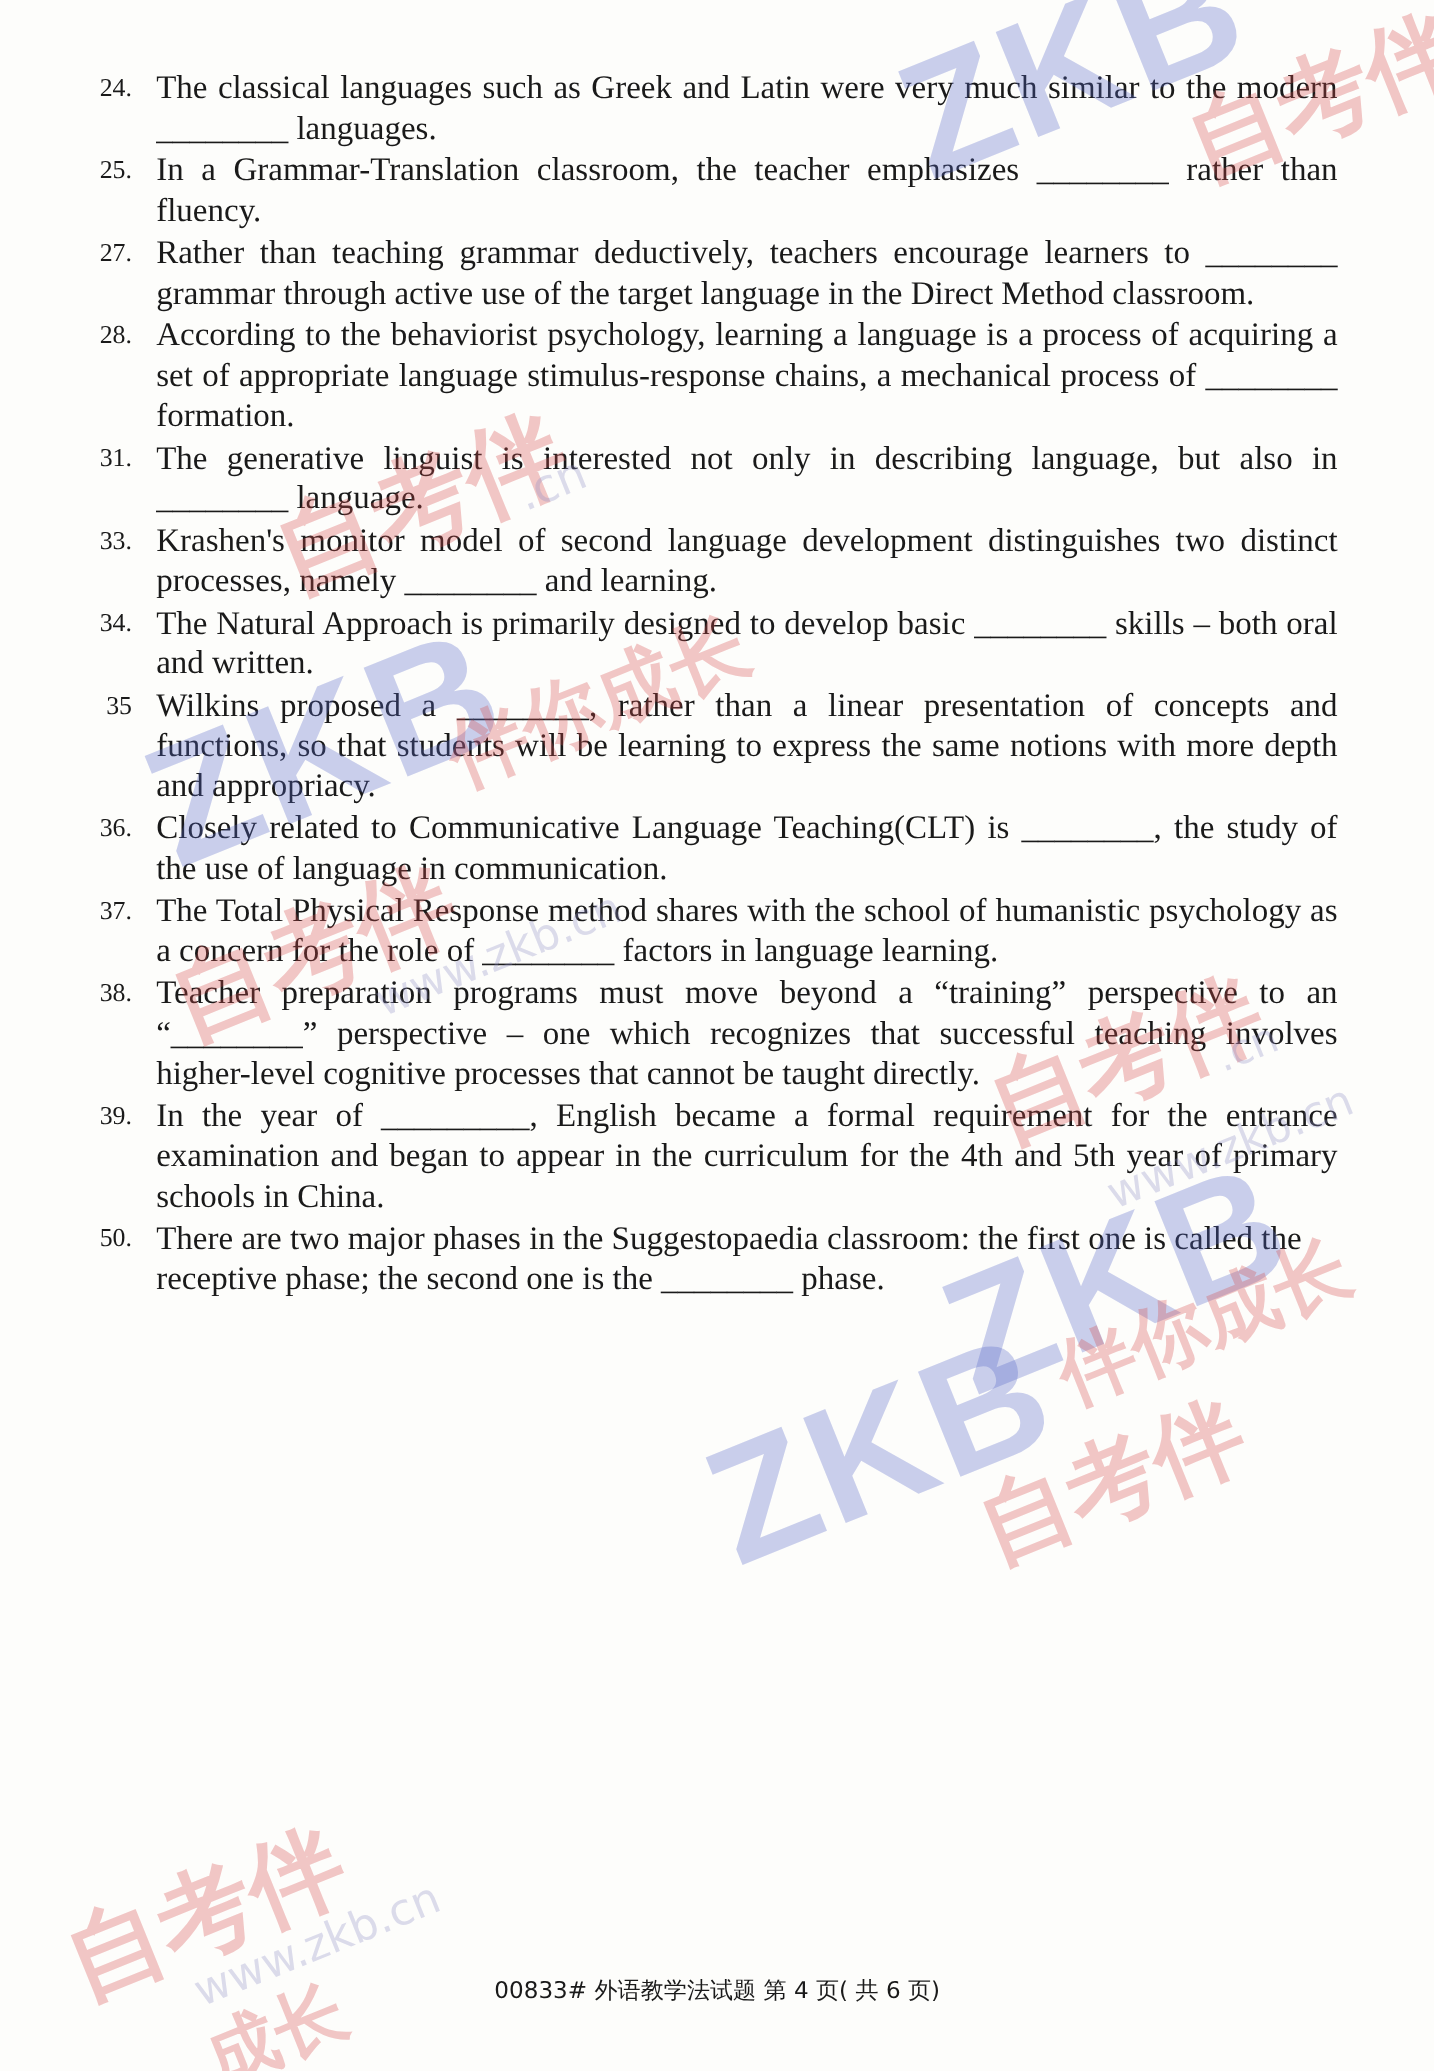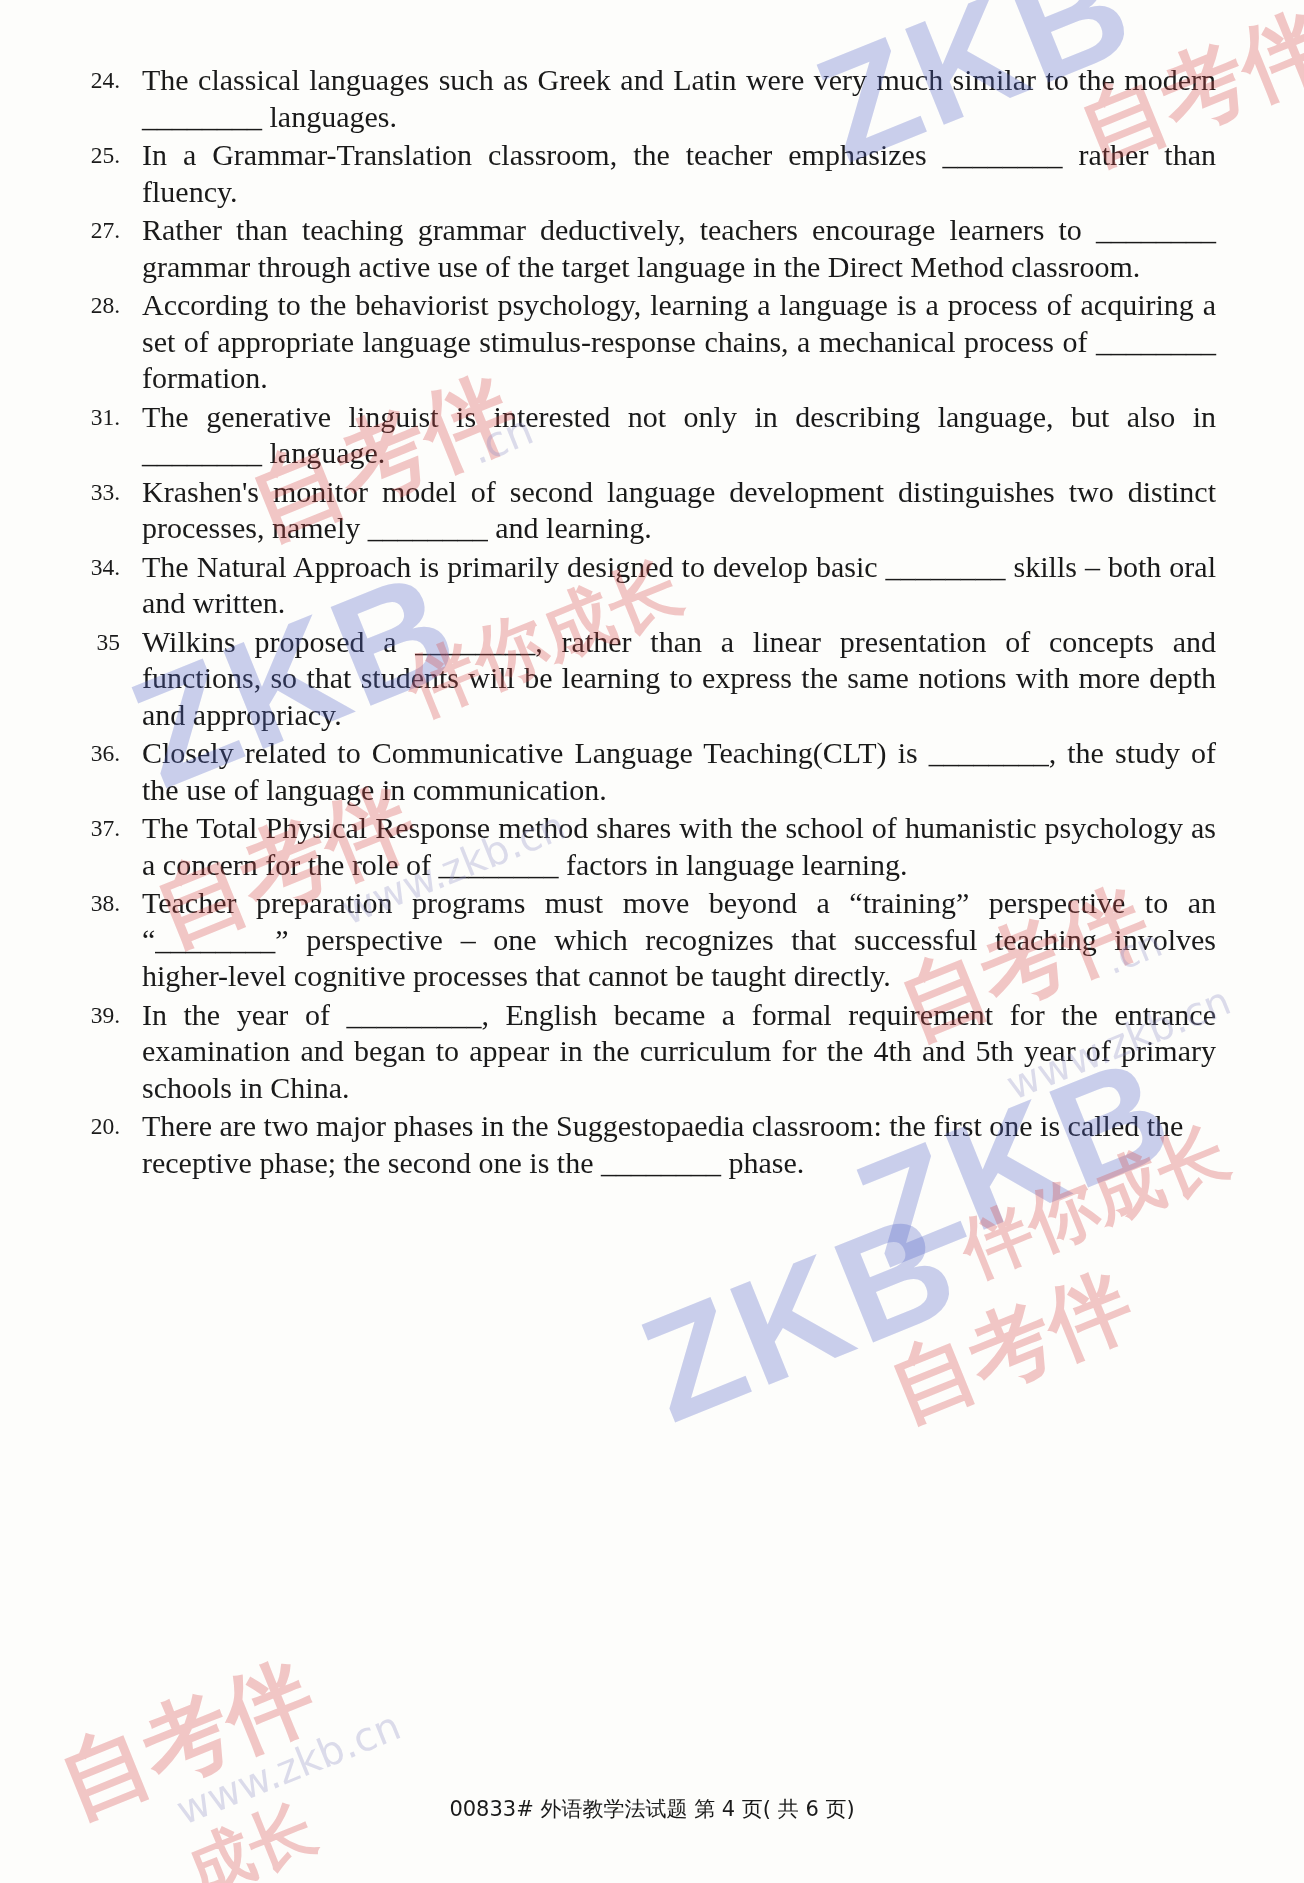--- a/index.html
+++ b/index.html
@@ -168,21 +168,21 @@
       <div class="qnum">38.</div>
       <div class="qtext">Teacher preparation programs must move beyond a “training” perspective to an “________” perspective – one which recognizes that successful teaching involves higher-level cognitive processes that cannot be taught directly.</div>
     </div>
 
     <div class="qitem">
       <div class="qnum">39.</div>
       <div class="qtext">In the year of _________, English became a formal requirement for the entrance examination and began to appear in the curriculum for the 4th and 5th year of primary schools in China.</div>
     </div>
 
     <div class="qitem">
-      <div class="qnum">20.</div>
+      <div class="qnum">50.</div>
       <div class="qtext nojust">There are two major phases in the Suggestopaedia classroom: the first one is called the receptive phase; the second one is the ________ phase.</div>
     </div>
 
   </div>
 
   <div class="footer">
     <span class="cn">00833# 外语教学法试题 第 4 页( 共 6 页)</span>
   </div>
 
 </div>

